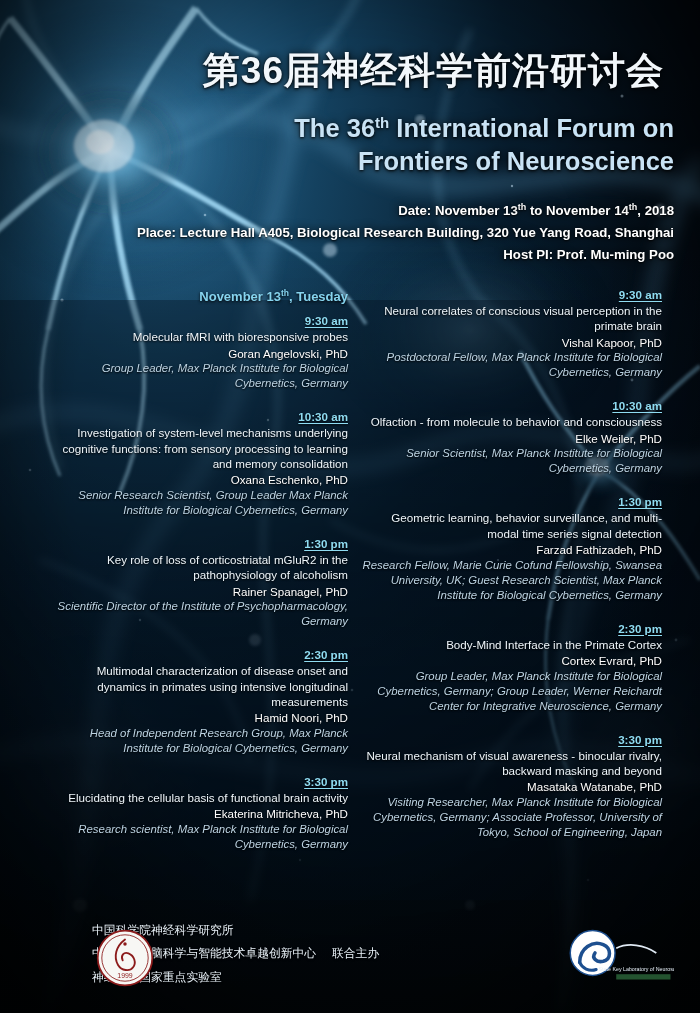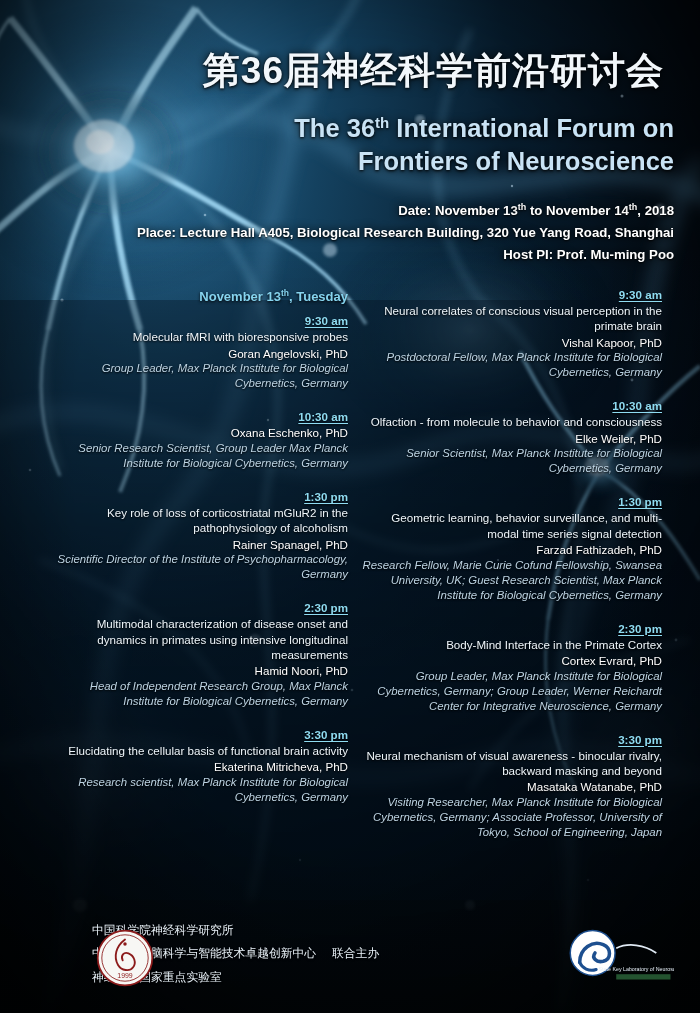--- a/index.html
+++ b/index.html
@@ -308,20 +308,21 @@
 
       <div class="session">
         <div class="time">9:30 am</div>
         <div class="talk-title">Molecular fMRI with bioresponsive probes</div>
         <div class="speaker">Goran Angelovski, PhD</div>
         <div class="affil">Group Leader, Max Planck Institute for Biological Cybernetics, Germany</div>
       </div>
 
       <div class="session">
         <div class="time">10:30 am</div>
+        <div class="talk-title">Investigation of system-level mechanisms underlying cognitive functions: from sensory processing to learning and memory consolidation</div>
         <div class="speaker">Oxana Eschenko, PhD</div>
         <div class="affil">Senior Research Scientist, Group Leader Max Planck Institute for Biological Cybernetics, Germany</div>
       </div>
 
       <div class="session">
         <div class="time">1:30 pm</div>
         <div class="talk-title">Key role of loss of corticostriatal mGluR2 in the pathophysiology of alcoholism</div>
         <div class="speaker">Rainer Spanagel, PhD</div>
         <div class="affil">Scientific Director of the Institute of Psychopharmacology, Germany</div>
       </div>

